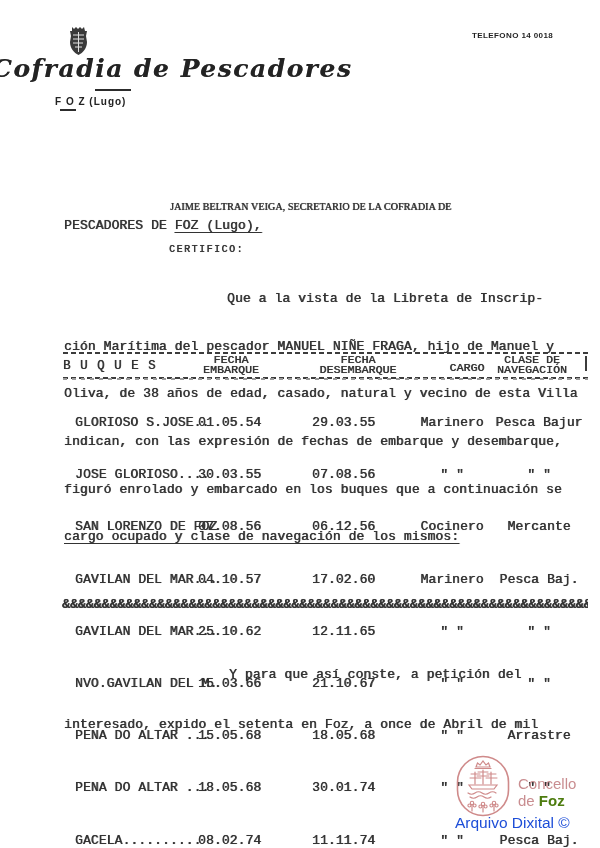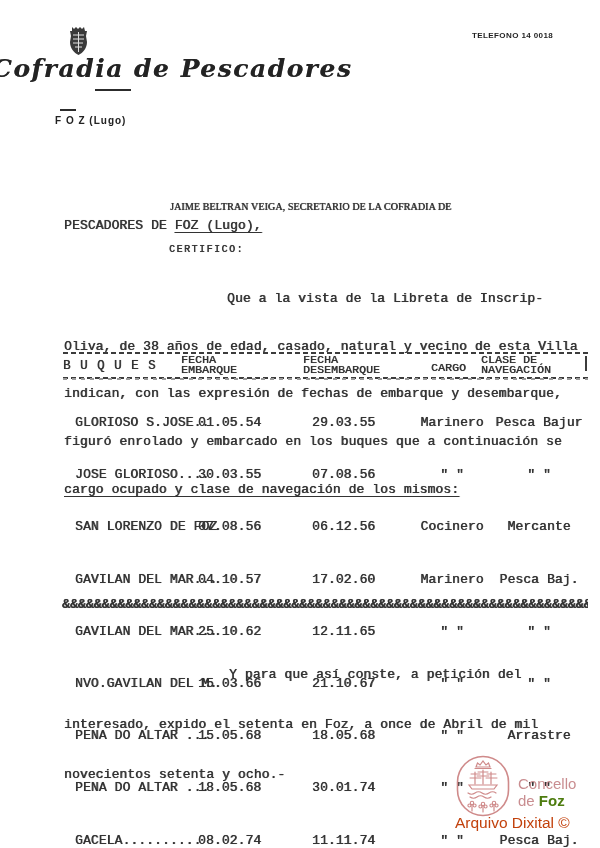--- a/index.html
+++ b/index.html
@@ -22,21 +22,21 @@
     left:-8px;top:54px;
     font-family:"DejaVu Serif","Liberation Serif",serif;
     font-style:italic;font-weight:bold;
     font-size:25px;color:#232323;letter-spacing:1.5px;
     text-shadow:0 0 0.6px rgba(0,0,0,0.5);
   }
   .rule-script{left:95px;top:89px;width:36px;height:2px;background:#2c2c2c;}
   .place{
     left:55px;top:96px;
     font-family:"Liberation Sans","DejaVu Sans",sans-serif;
-    font-weight:bold;font-size:10px;letter-spacing:1px;color:#222;margin-top:19px;
+    font-weight:bold;font-size:10px;letter-spacing:1px;color:#222;
   }
   .rule-place{left:60px;top:109px;width:16px;height:2px;background:#2c2c2c;}
   .phone{
     left:472px;top:31px;
     font-family:"Liberation Sans","DejaVu Sans",sans-serif;
     font-weight:bold;font-size:8px;letter-spacing:0.4px;color:#1f1f1f;
   }
   
   .intro-line1{left:170px;top:201px;font-size:10px;font-family:Liberation Serif, serif;}
   .intro-line2{left:64px;top:218px;font-size:13px;}
@@ -51,21 +51,21 @@
     height:2px;
     background:repeating-linear-gradient(90deg,#3c3c3c 0 5px,rgba(0,0,0,0) 5px 8px);
   }
   .dash-top{left:63px;top:352px;width:525px;}
   .dash-mid{left:63px;top:377px;width:525px;}
   .dash-mid::after{
     content:"";display:block;height:2px;margin-top:1px;
     background:repeating-linear-gradient(90deg,#9a9a9a 0 4px,rgba(0,0,0,0) 4px 9px);
   }
   .thead{left:63px;top:354px;width:528px;height:24px;font-size:11.5px;}
-  .th{position:absolute;line-height:10px;}
+  .th{position:absolute;text-align:center;line-height:10px;}
   .h-buq{left:0;top:7px;letter-spacing:1px;font-size:12.5px;}
   .h-emb{left:118px;width:100px;top:1px;}
   .h-des{left:240px;width:110px;top:1px;}
   .h-car{left:368px;width:72px;top:9px;}
   .h-cla{left:418px;width:102px;top:1px;}
   .vtick{left:585px;top:356px;width:2px;height:15px;background:#3c3c3c;}
   .rows{left:63px;top:385px;width:537px;font-size:13px;}
   .trow{position:relative;height:22.2px;}
   .trow span{position:absolute;top:0;}
   .c-ship{left:12px;}
@@ -85,21 +85,21 @@
   .badge{left:456px;top:755px;width:54px;height:62px;}
   .logo-text{
     left:518px;top:775px;
     font-family:"Liberation Sans","DejaVu Sans",sans-serif;
     font-size:15px;line-height:17px;color:#c98d90;
   }
   .logo-text b{color:#4d7c0f;}
   .watermark{
     left:455px;top:814px;
     font-family:"Liberation Sans","DejaVu Sans",sans-serif;
-    font-size:15.5px;color:#c2410c;
+    font-size:15.5px;color:#1d4ed8;
   }
 </style>
 </head>
 <body>
 
 <div class="page">
 
   <svg class="abs crest" viewBox="0 0 35 31">
     <g fill="#3a3a3a">
       <path d="M11 1 l2 2 2-2 2 2 2-2 2 2 2-2 1 4 -13 1 z"></path>
@@ -116,20 +116,21 @@
   <div class="abs place"><span>F O Z</span><span> (Lugo)</span></div>
   <div class="abs rule-place"></div>
   <div class="abs phone">TELEFONO 14 0018</div>
 
   <div class="abs typed intro-line1">JAIME BELTRAN VEIGA, SECRETARIO DE LA COFRADIA DE</div>
   <div class="abs typed intro-line2"><span>PESCADORES DE </span><span class="u">FOZ (Lugo),</span></div>
   <div class="abs typed certify">CERTIFICO:</div>
 
   <div class="abs typed para1">
     <span class="ln indent1">Que a la vista de la Libreta de Inscrip-</span>
+    <span class="ln">ción Marítima del pescador MANUEL NIÑE FRAGA, hijo de Manuel y</span>
     <span class="ln">Oliva, de 38 años de edad, casado, natural y vecino de esta Villa</span>
     <span class="ln">indican, con las expresión de fechas de embarque y desembarque,</span>
     <span class="ln">figuró enrolado y embarcado en los buques que a continuación se</span>
     <span class="ln u">cargo ocupado y clase de navegación de los mismos:</span>
   </div>
 
   <div class="abs dash dash-top"></div>
   <div class="abs dash dash-mid"></div>
   <div class="abs vtick"></div>
 
@@ -206,21 +207,20 @@
       <span class="c-cla">Pesca Baj.</span>
     </div>
     
   </div>
 
   <div class="abs typed sep">&amp;&amp;&amp;&amp;&amp;&amp;&amp;&amp;&amp;&amp;&amp;&amp;&amp;&amp;&amp;&amp;&amp;&amp;&amp;&amp;&amp;&amp;&amp;&amp;&amp;&amp;&amp;&amp;&amp;&amp;&amp;&amp;&amp;&amp;&amp;&amp;&amp;&amp;&amp;&amp;&amp;&amp;&amp;&amp;&amp;&amp;&amp;&amp;&amp;&amp;&amp;&amp;&amp;&amp;&amp;&amp;&amp;&amp;&amp;&amp;&amp;&amp;&amp;&amp;&amp;&amp;&amp;</div>
 
   <div class="abs typed closing">
     <span class="ln indent2">Y para que así conste, a petición del</span>
     <span class="ln">interesado, expido el setenta en Foz, a once de Abril de mil</span>
-    <span class="ln">novecientos setenta y ocho.-</span>
   </div>
 
   <svg class="abs badge" viewBox="0 0 54 62">
     <g stroke="#cf8a8a" fill="none" stroke-width="1.6" stroke-linecap="round">
       <rect x="1.5" y="1.5" width="51" height="59" rx="25.5"></rect>
 
       <path d="M20 12 l1.5-4 2.5 2 3-4 3 4 2.5-2 1.5 4 z" stroke-width="1.2"></path>
       <path d="M19 13.5 h16" stroke-width="1.2"></path>
 
       <path d="M19 17 v12 M27 15 v14 M35 17 v12" stroke-width="1.2"></path>

